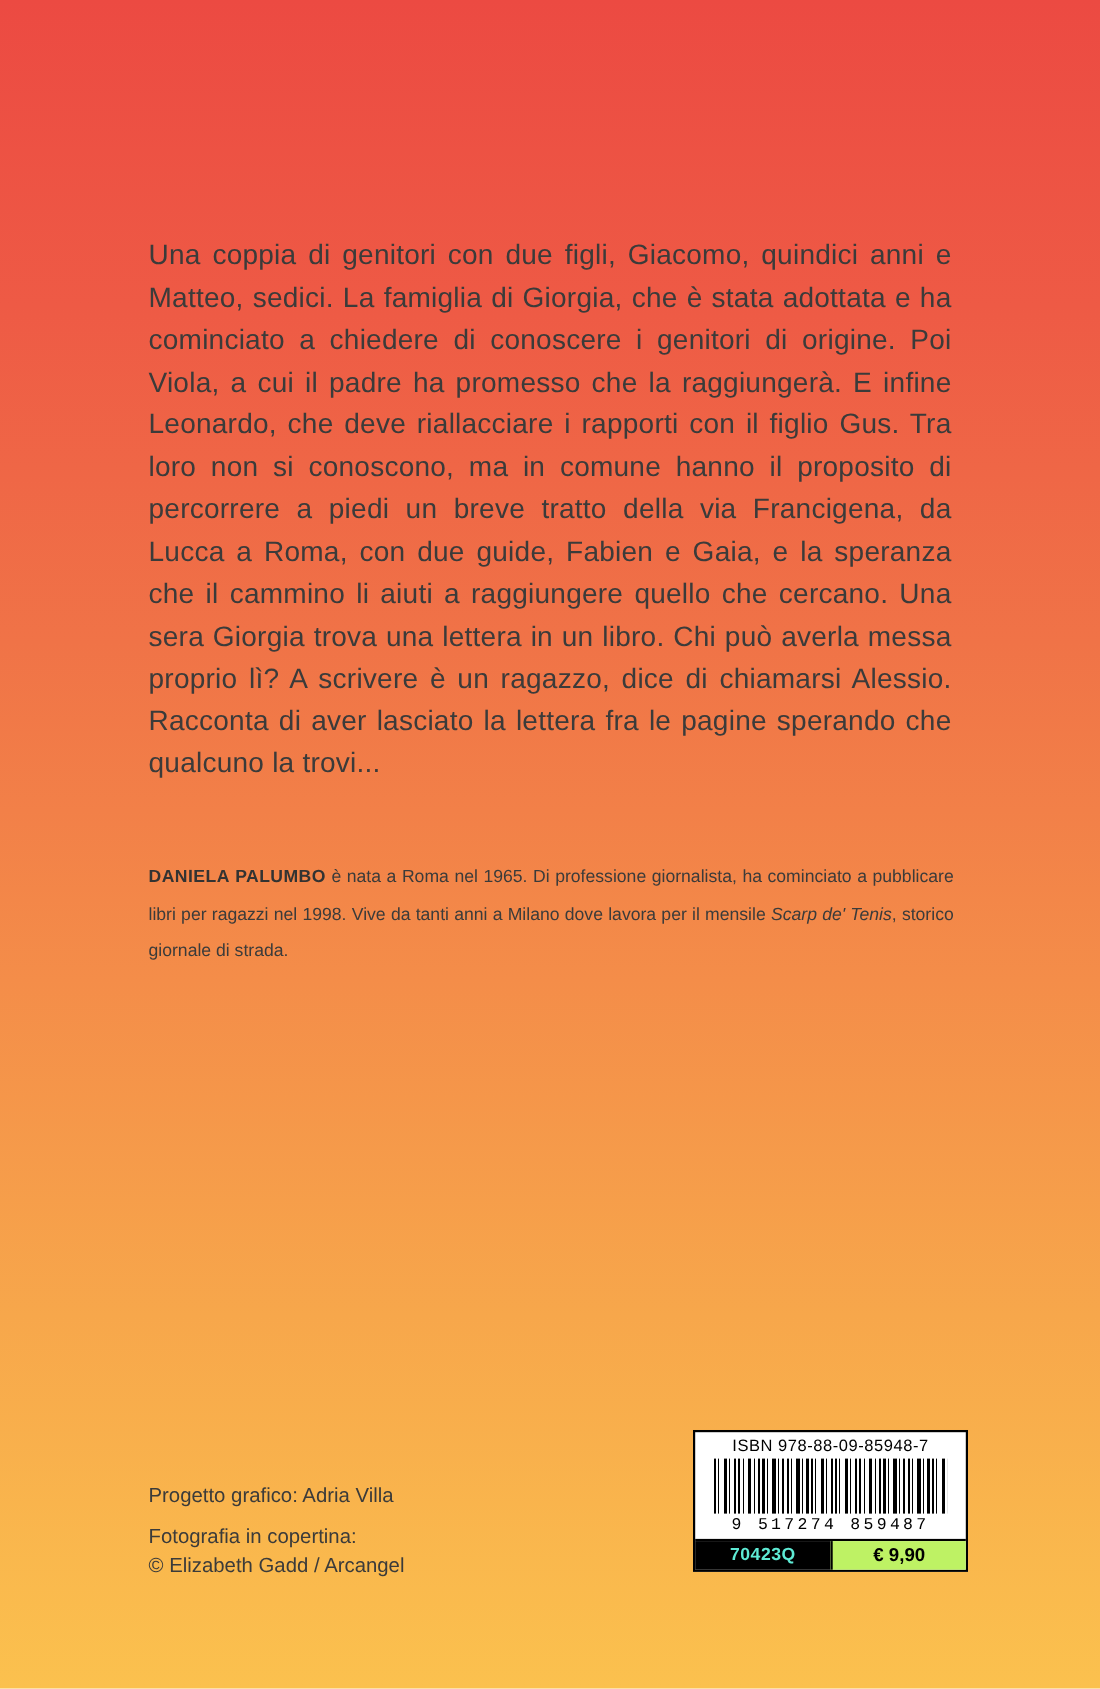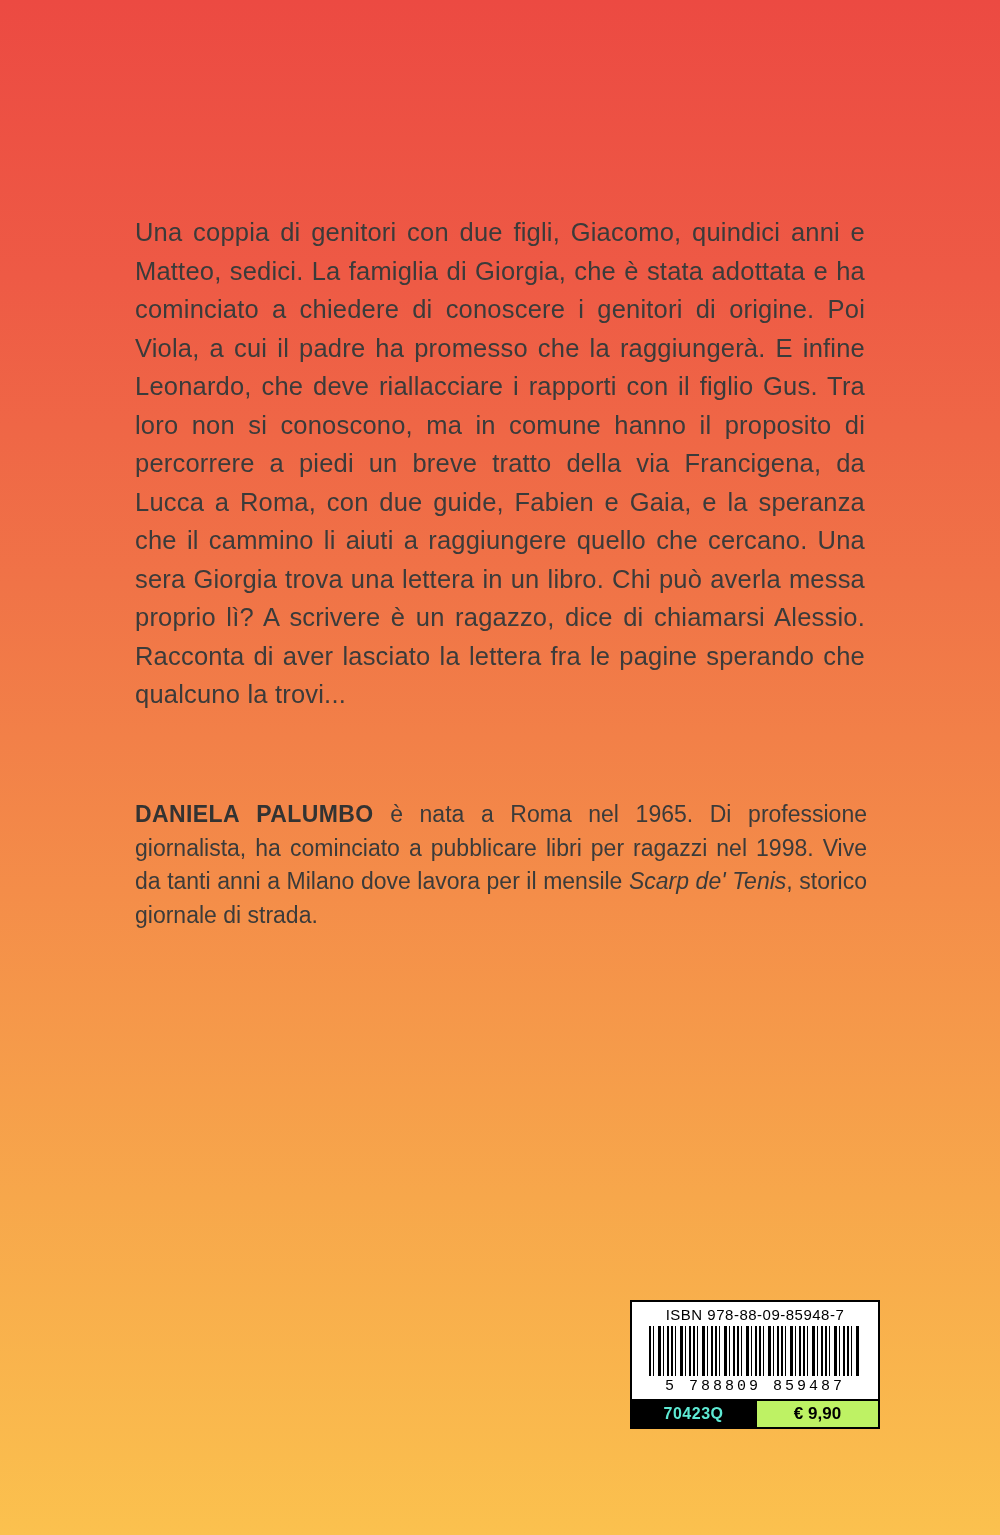--- a/index.html
+++ b/index.html
@@ -30,24 +30,24 @@
     width: 730px;
     color: #3b3b3a;
     font-size: 25.5px;
     line-height: 38.5px;
     text-align: justify;
     letter-spacing: 0.2px;
   }
   .bio {
     position: absolute;
     left: 135px;
-    top: 798px;
+    top: 781px;
     width: 732px;
     color: #3b3b3a;
-    font-size: 23px;
+    font-size: 16px;
     line-height: 33.5px;
     text-align: justify;
   }
   .bio .bio-name {
     font-weight: bold;
     color: #333332;
     letter-spacing: 0.4px;
   }
   .bio .magazine { font-style: italic; }
   .credits {
@@ -122,24 +122,29 @@
 </style>
 </head>
 <body>
 
 <div class="cover">
 
   <div class="blurb">Una coppia di genitori con due figli, Giacomo, quindici anni e Matteo, sedici. La famiglia di Giorgia, che è stata adottata e ha cominciato a chiedere di conoscere i genitori di origine. Poi Viola, a cui il padre ha promesso che la raggiungerà. E infine Leonardo, che deve riallacciare i rapporti con il figlio Gus. Tra loro non si conoscono, ma in comune hanno il proposito di percorrere a piedi un breve tratto della via Francigena, da Lucca a Roma, con due guide, Fabien e Gaia, e la speranza che il cammino li aiuti a raggiungere quello che cercano. Una sera Giorgia trova una lettera in un libro. Chi può averla messa proprio lì? A scrivere è un ragazzo, dice di chiamarsi Alessio. Racconta di aver lasciato la lettera fra le pagine sperando che qualcuno la trovi...</div>
 
   <div class="bio"><span class="bio-name">DANIELA PALUMBO</span><span> è nata a Roma nel 1965. Di professione giornalista, ha cominciato a pubblicare libri per ragazzi nel 1998. Vive da tanti anni a Milano dove lavora per il mensile </span><span class="magazine">Scarp de' Tenis</span><span>, storico giornale di strada.</span></div>
 
+  <div class="credits">
+    <div class="credit-design">Progetto grafico: Adria Villa</div>
+    <div class="credit-photo-label">Fotografia in copertina:</div>
+    <div class="credit-photo-author">© Elizabeth Gadd / Arcangel</div>
+  </div>
 
   <div class="barcode-box">
     <div class="isbn">ISBN 978-88-09-85948-7</div>
     <div class="bars"></div>
-    <div class="digits">5 788809 859487</div>
+    <div class="digits">9 517274 859487</div>
     <div class="bottom-row">
       <div class="edition-code">70423Q</div>
       <div class="price">€ 9,90</div>
     </div>
   </div>
 
 </div>
 
 </body></html>

